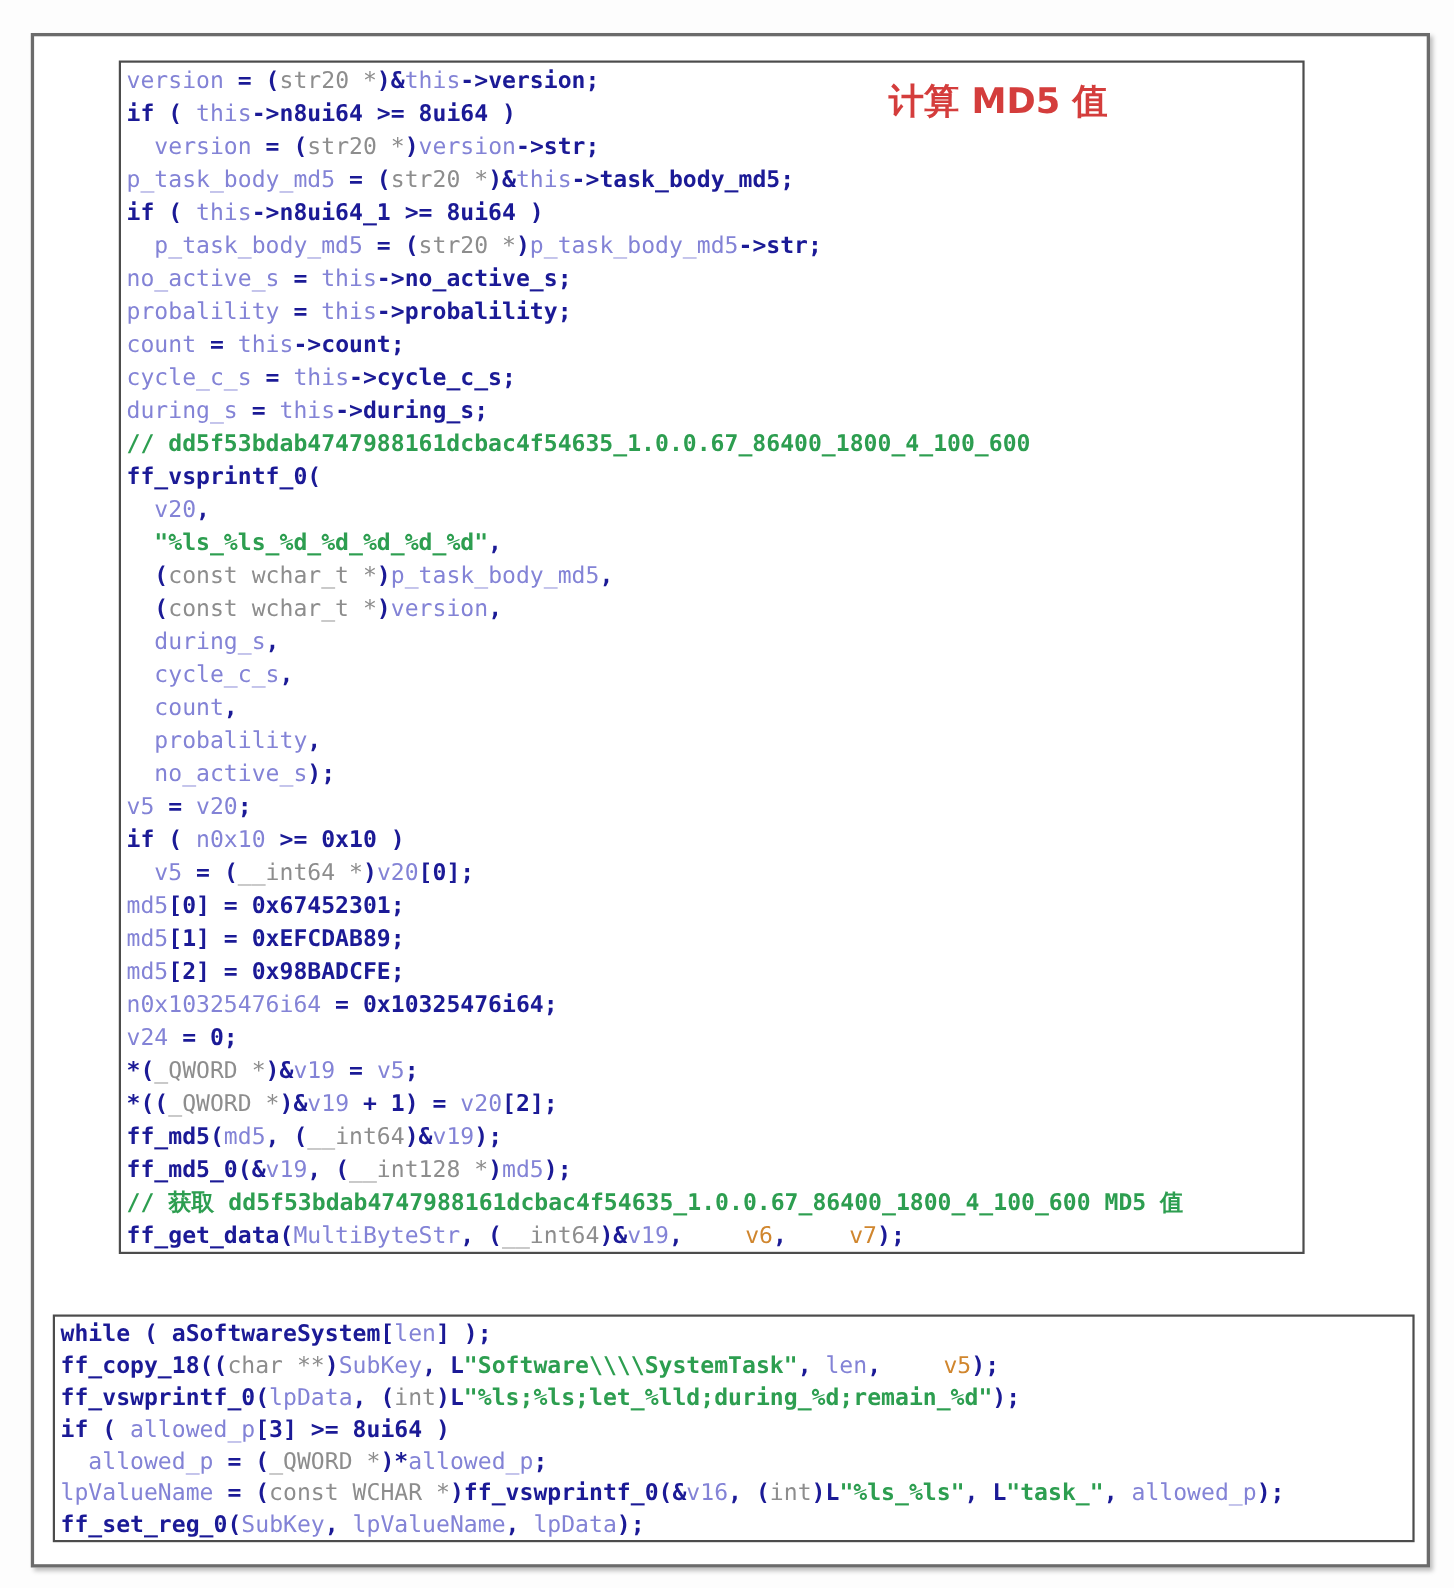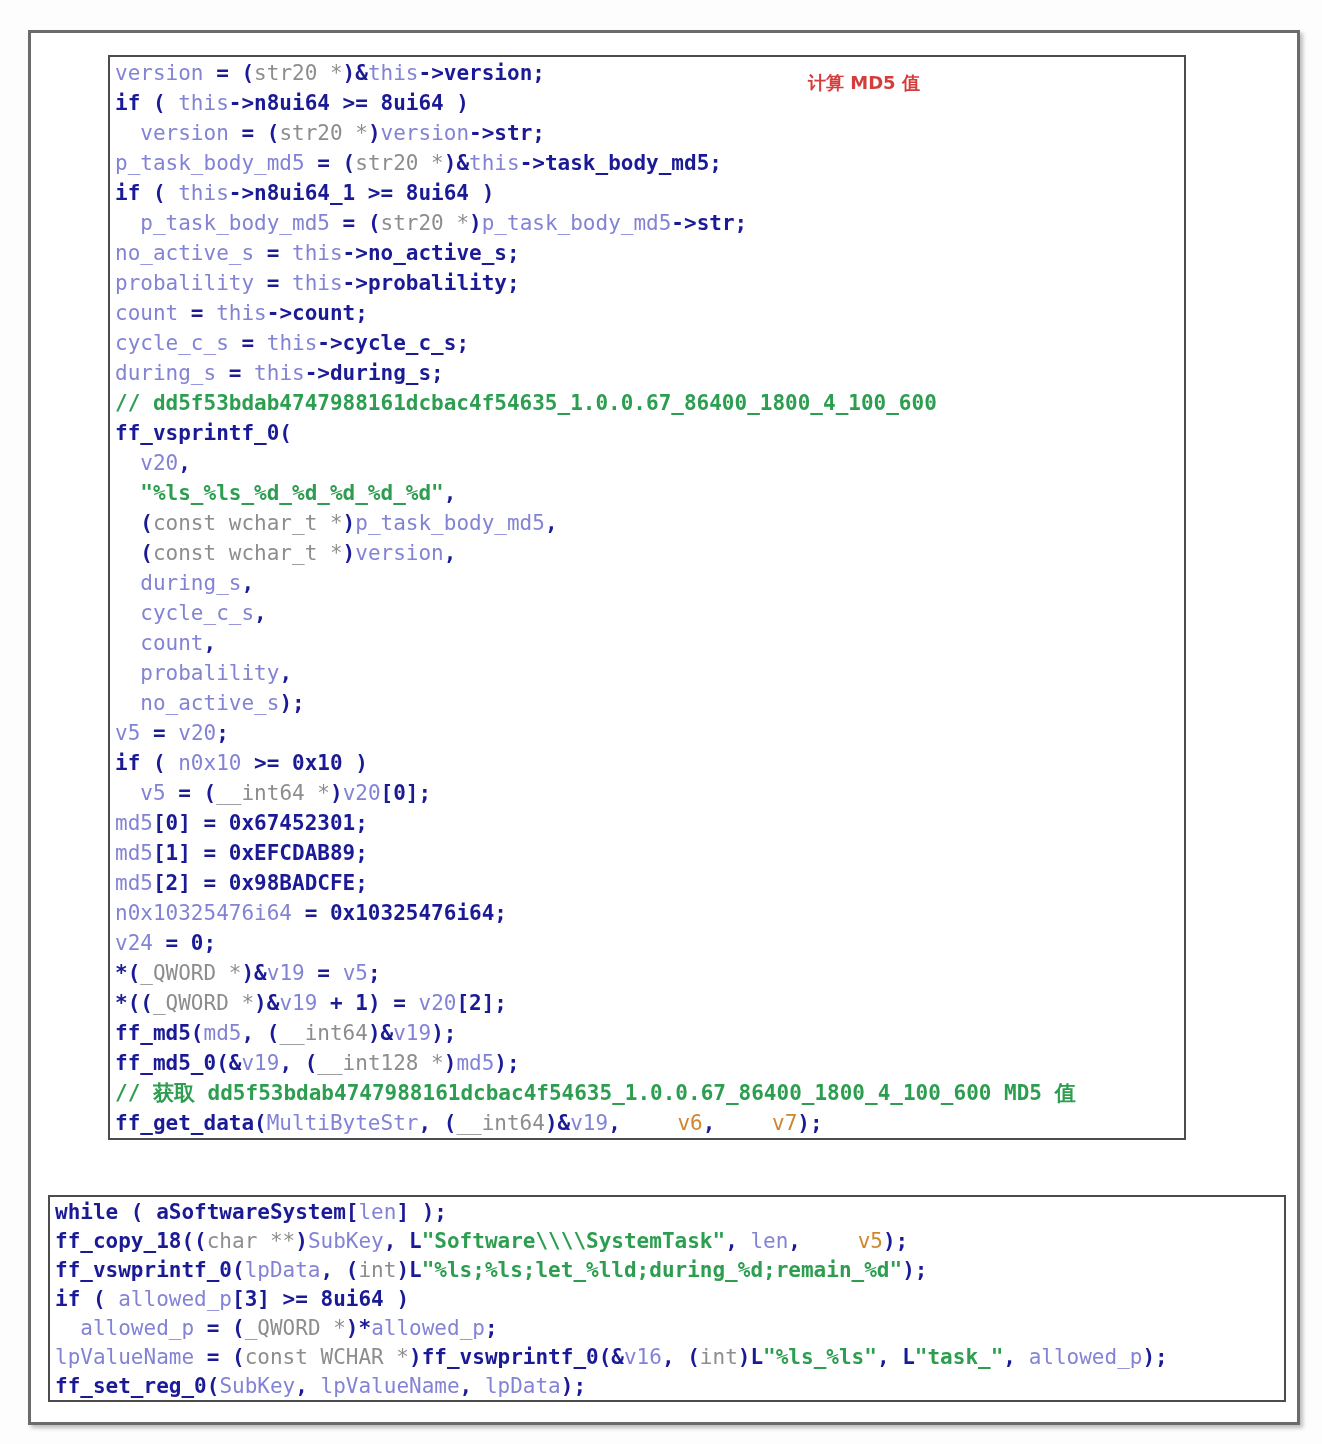--- a/index.html
+++ b/index.html
@@ -13,21 +13,21 @@
   #reg-box{left:48px;top:1195px;width:1234px;height:203px;}
   .code{font-family:"DejaVu Sans Mono","Liberation Mono",monospace;
         font-size:21px;white-space:pre;padding:1px 0 0 5px;}
   #md5-box .code .line{height:30px;line-height:30px;}
   #reg-box .code .line{height:29px;line-height:29px;}
   .tk-k{color:#1b1a96;font-weight:bold;}
   .tk-v{color:#8383d6;}
   .tk-t{color:#8d8d8d;margin-top:22px;}
   .tk-g{color:#2d9e50;font-weight:bold;}
   .tk-o{color:#d0862e;margin-left:44px;}
-  .anno{position:absolute;color:#d43d3c;font-weight:bold;font-size:18px;
+  .anno{position:absolute;color:#d43d3c;font-weight:bold;font-size:32px;
         font-family:"DejaVu Sans",sans-serif;white-space:nowrap;}
   #md5-anno{left:698px;top:14px;}
   #reg-anno{left:925px;top:10px;}
 </style>
 </head>
 <body>
 
 <div class="page">
   <div class="outer-frame">
 

